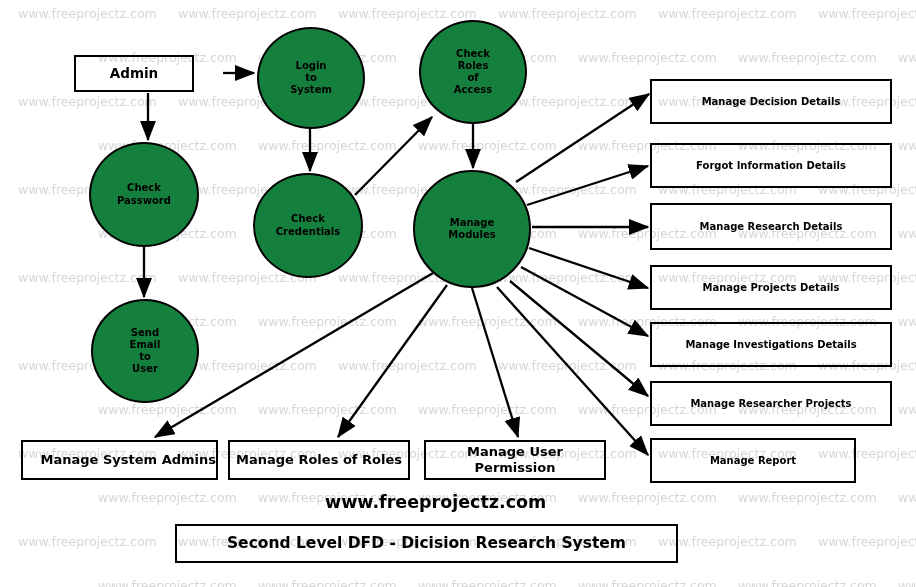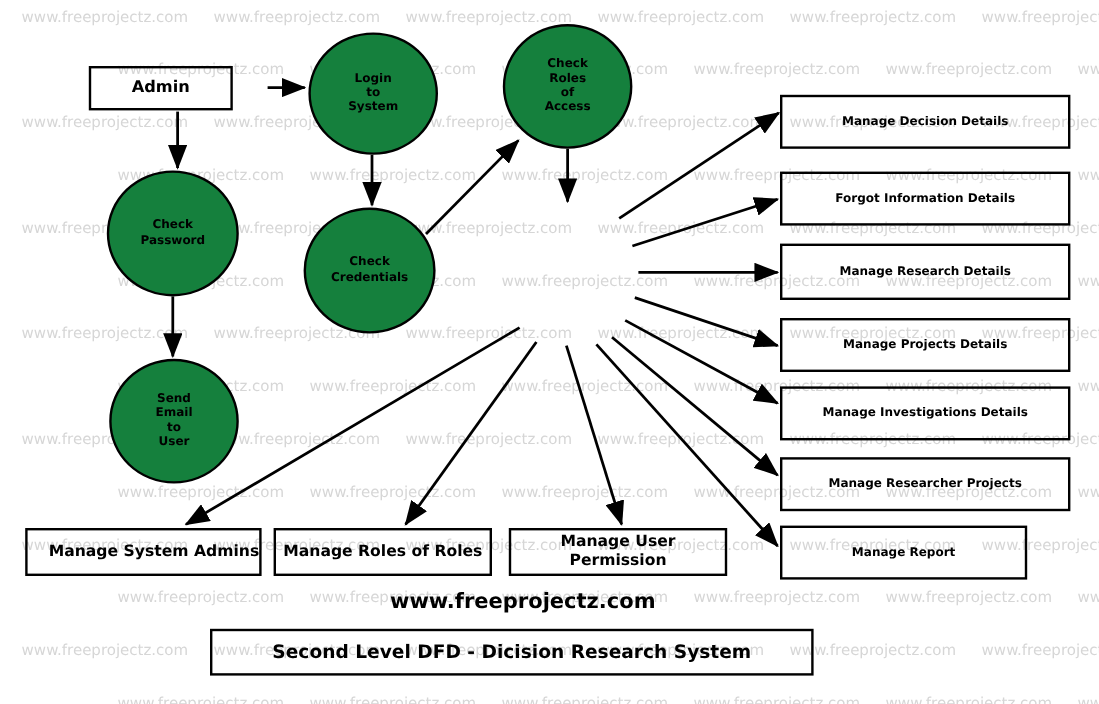--- a/index.html
+++ b/index.html
@@ -254,20 +254,26 @@
     </div>
   </div>
 
   <div class="node process" style="left:253px; top:173px; width:110px; height:105px;">
     <div>
       <span>Check</span>
       <span>Credentials</span>
     </div>
   </div>
 
+  <div class="node process" style="left:413px; top:170px; width:118px; height:118px;">
+    <div>
+      <span>Manage</span>
+      <span>Modules</span>
+    </div>
+  </div>
 
   <div class="node process" style="left:91px; top:299px; width:108px; height:104px;align-items:center;">
     <div>
       <span>Send</span>
       <span>Email</span>
       <span>to</span>
       <span>User</span>
     </div>
   </div>
 

